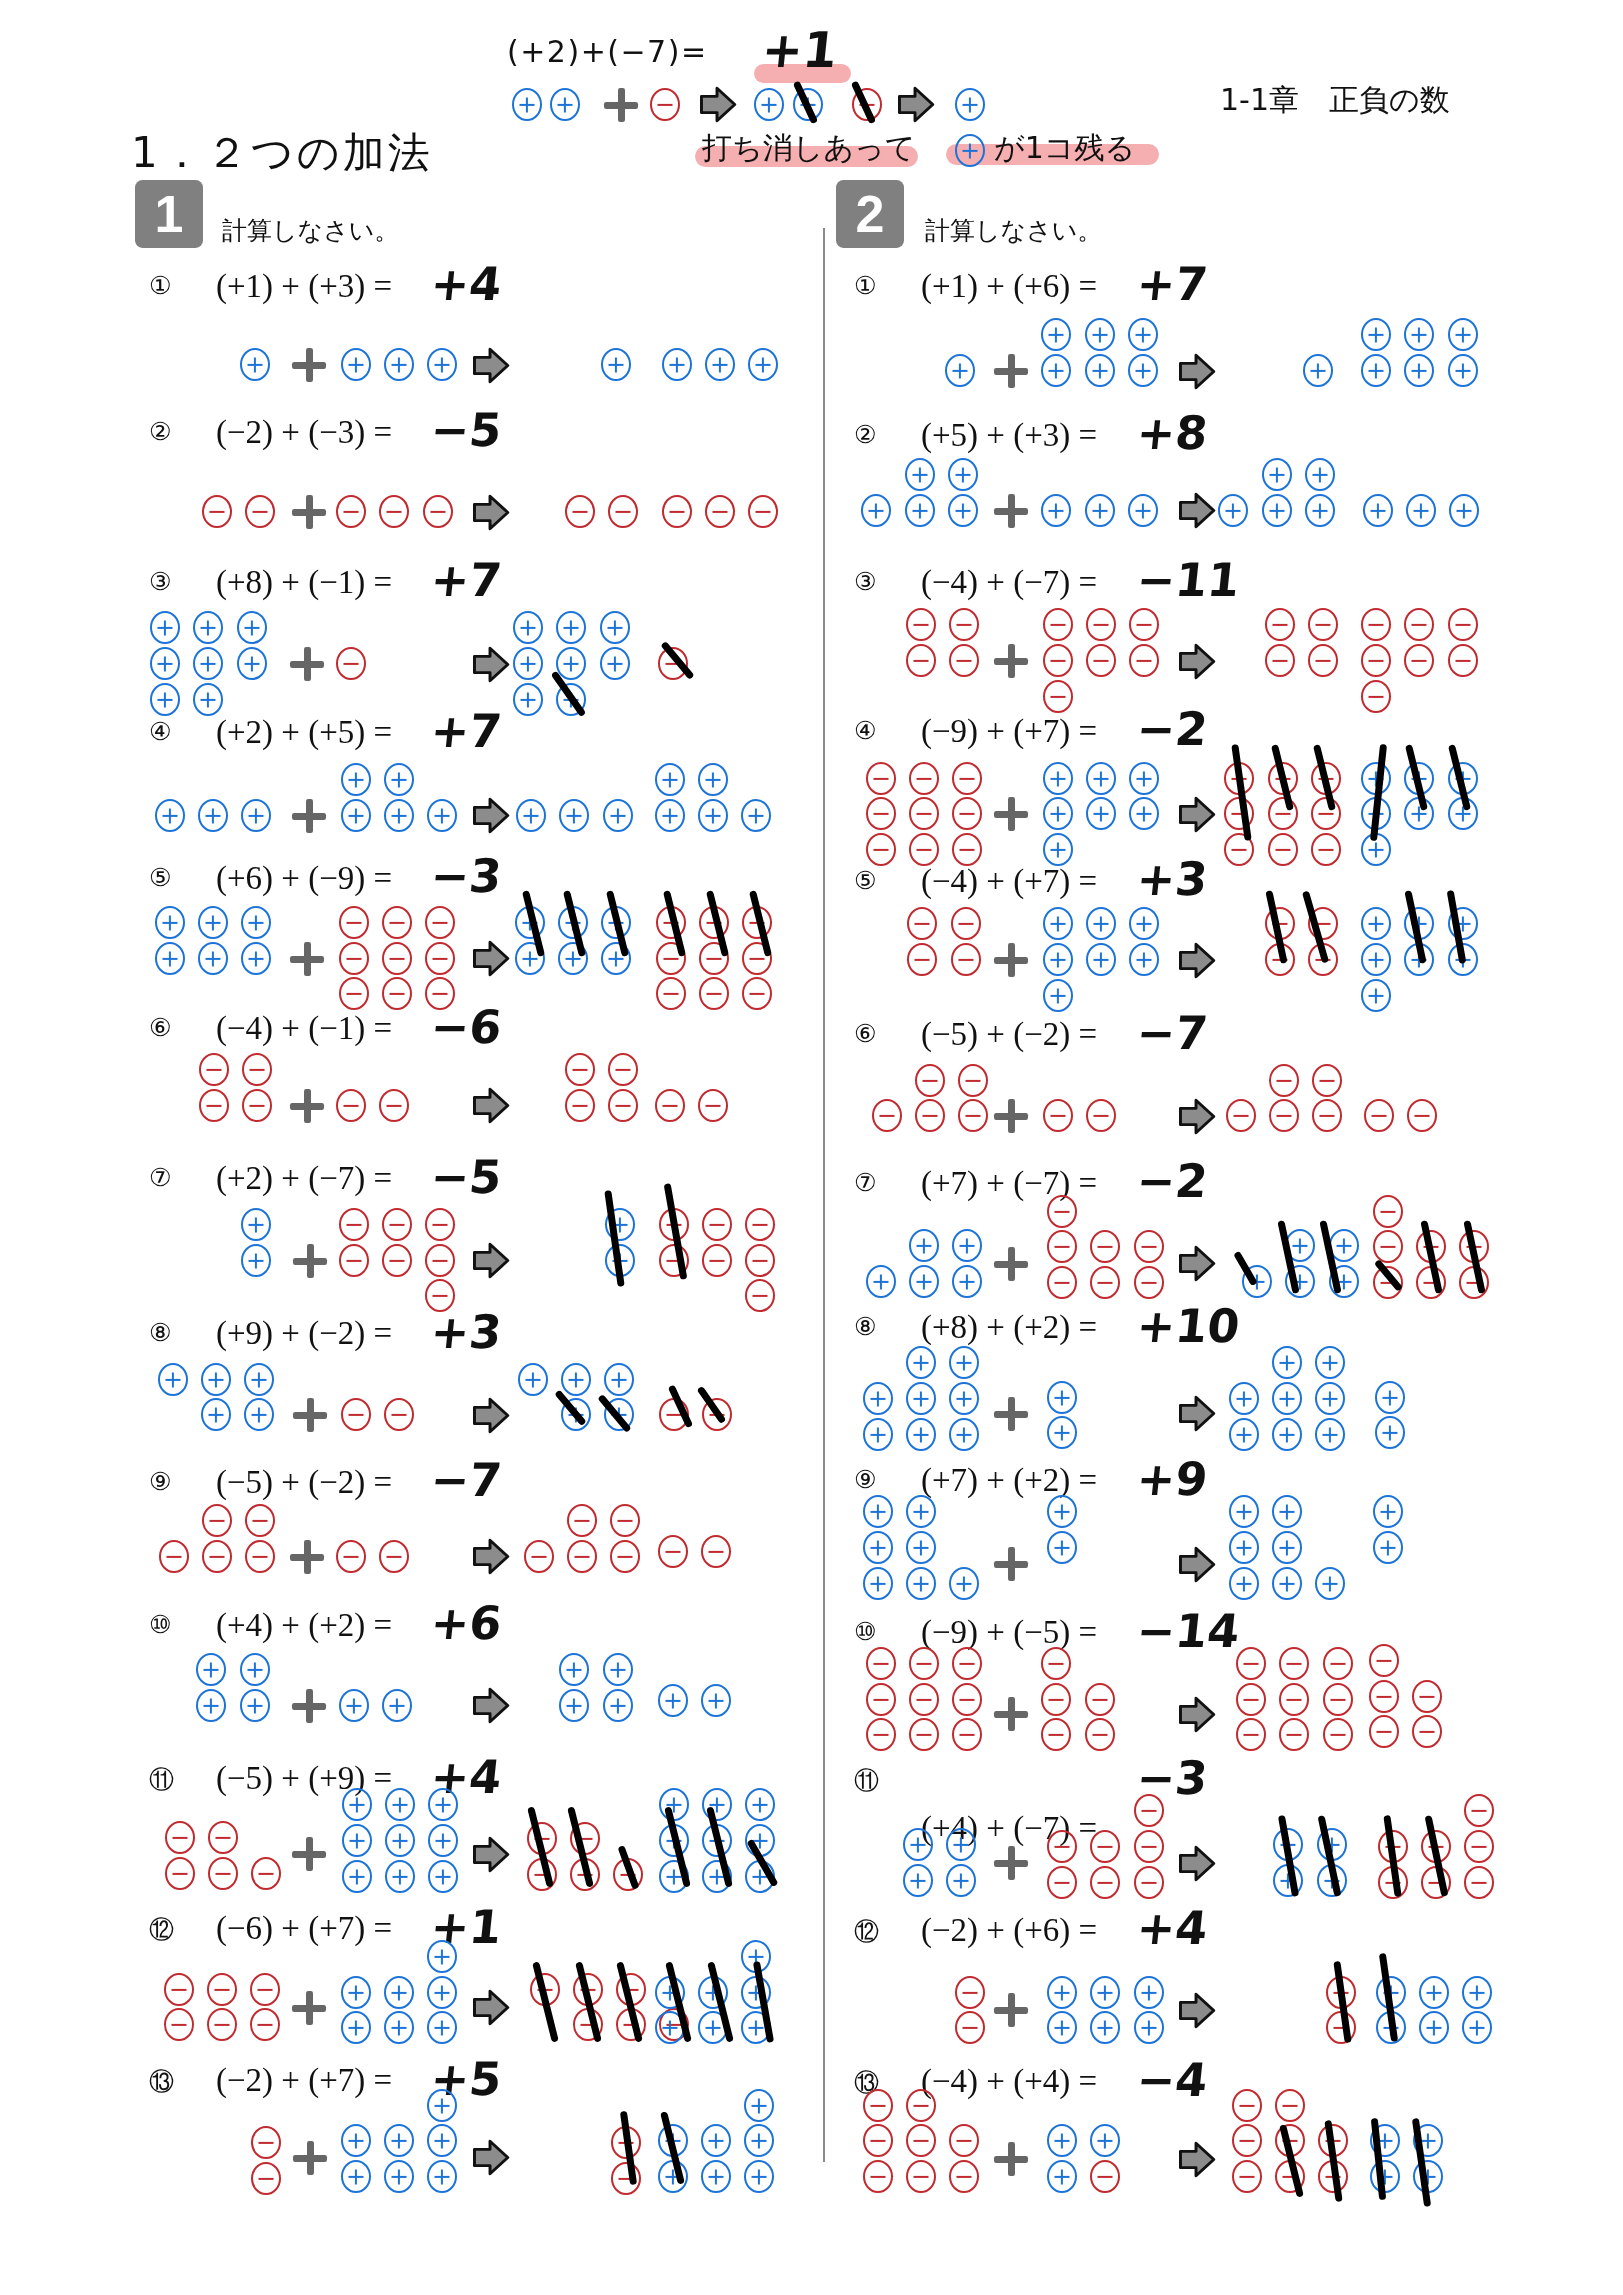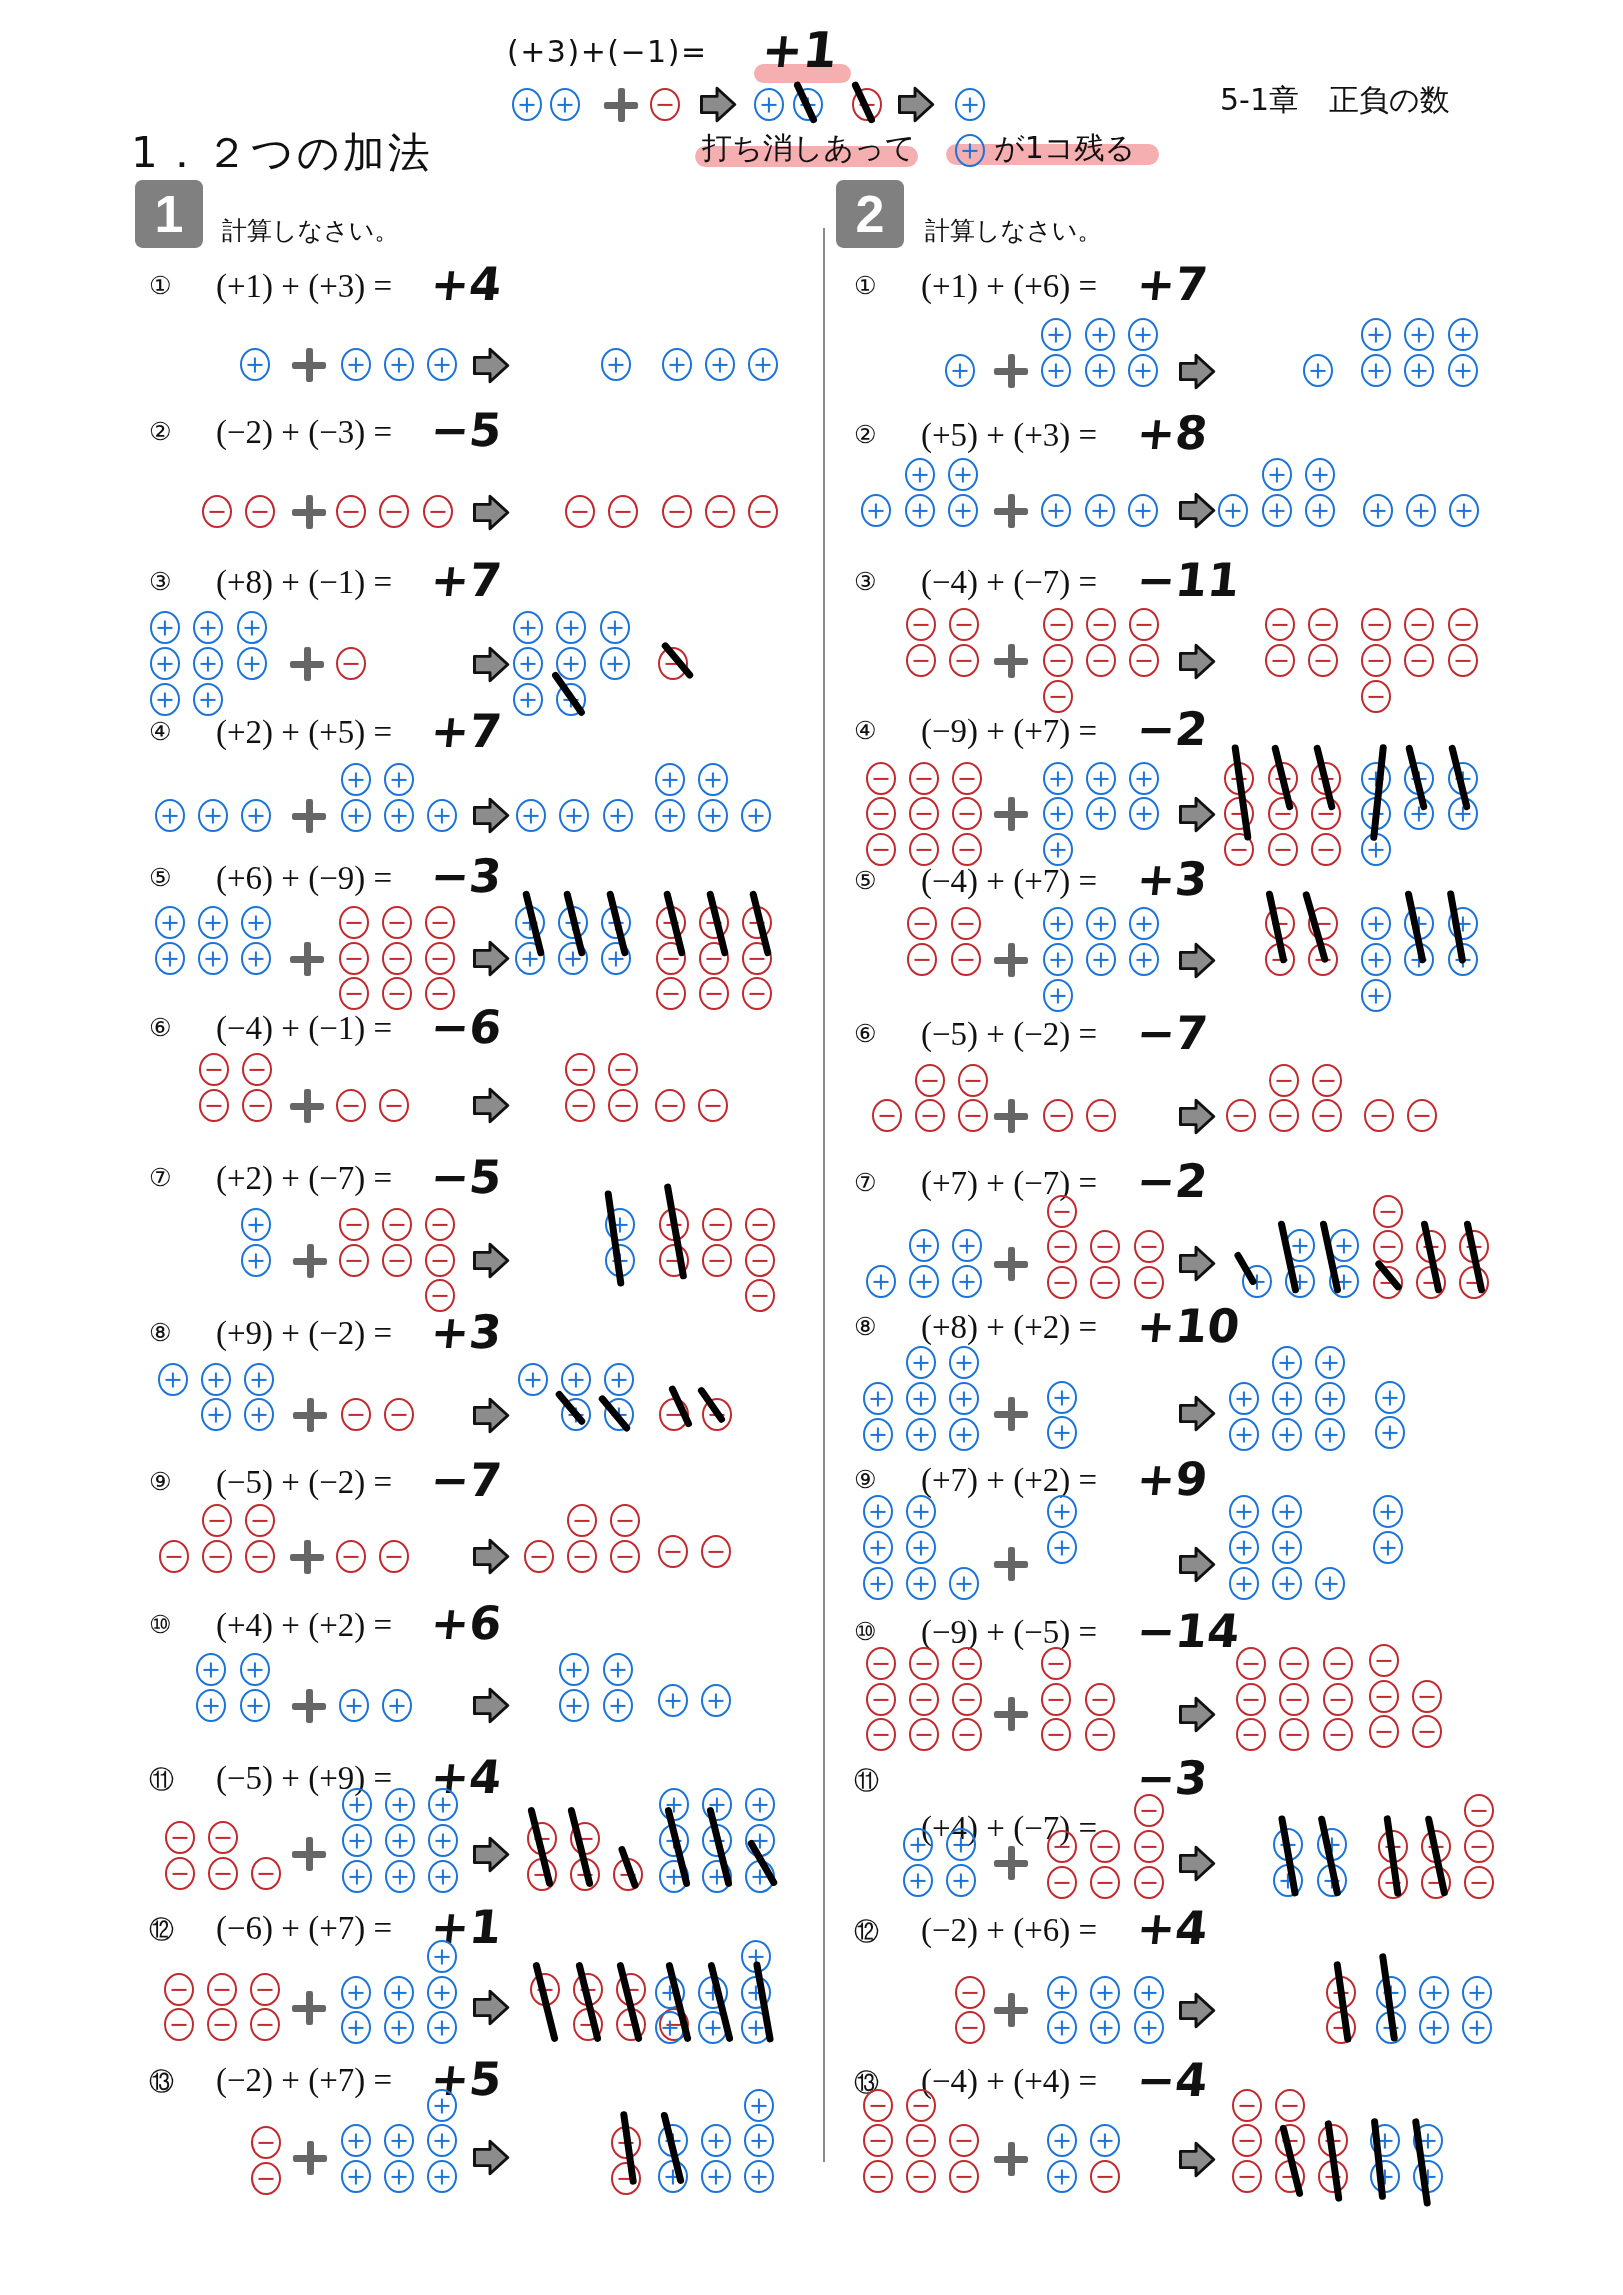--- a/index.html
+++ b/index.html
@@ -27,32 +27,32 @@
   .plusop::after{content:"";position:absolute;left:14px;top:0;width:6.7px;height:34px;background:#666;border-radius:2.2px;}
   .arrow{position:absolute;width:37px;height:34px;}
   .hl{position:absolute;background:#f5a6a8;border-radius:10.4px;opacity:.9;}
   .hand{font-family:"DejaVu Sans",sans-serif;}
 </style>
 </head>
 <body>
 
 <div class="abs" style="left:754px;top:62px;width:97px;height:19.3px;"></div>
 <div class="hl" style="left:754px;top:64px;width:97px;height:19.3px;"></div>
-<div class="abs hand" style="left:507px;top:34px;font-size:30px;letter-spacing:1.5px;">(+3)+(−1)=</div>
+<div class="abs hand" style="left:507px;top:34px;font-size:30px;letter-spacing:1.5px;">(+2)+(−7)=</div>
 <div class="abs ans" style="left:762px;top:22px;font-size:49px;">+1</div>
 
 <div class="abs" style="left:0;top:0;width:0;height:0;" id="example-diagram"></div>
 
 <div class="hl" style="left:695px;top:146px;width:223px;height:21px;"></div>
 <div class="hl" style="left:946px;top:144px;width:213px;height:21px;"></div>
 <div class="abs hand" style="left:702px;top:128px;font-size:30px;">打ち消しあって</div>
 <div class="tok p" style="left:955px;top:134px;"></div>
 <div class="abs hand" style="left:994px;top:128px;font-size:30px;">が1コ残る</div>
 
-<div class="abs chapter">5-1章　正負の数</div>
+<div class="abs chapter">1-1章　正負の数</div>
 <div class="abs sec-title">1．２つの加法</div>
 
 <div class="abs badge" style="left:135px;top:180px;">1</div>
 <div class="abs instr" style="left:222px;top:214px;">計算しなさい。</div>
 <div class="abs badge" style="left:836px;top:180px;">2</div>
 <div class="abs instr" style="left:925px;top:214px;">計算しなさい。</div>
 
 <div class="abs divider"></div>
 
 <div id="problems">

